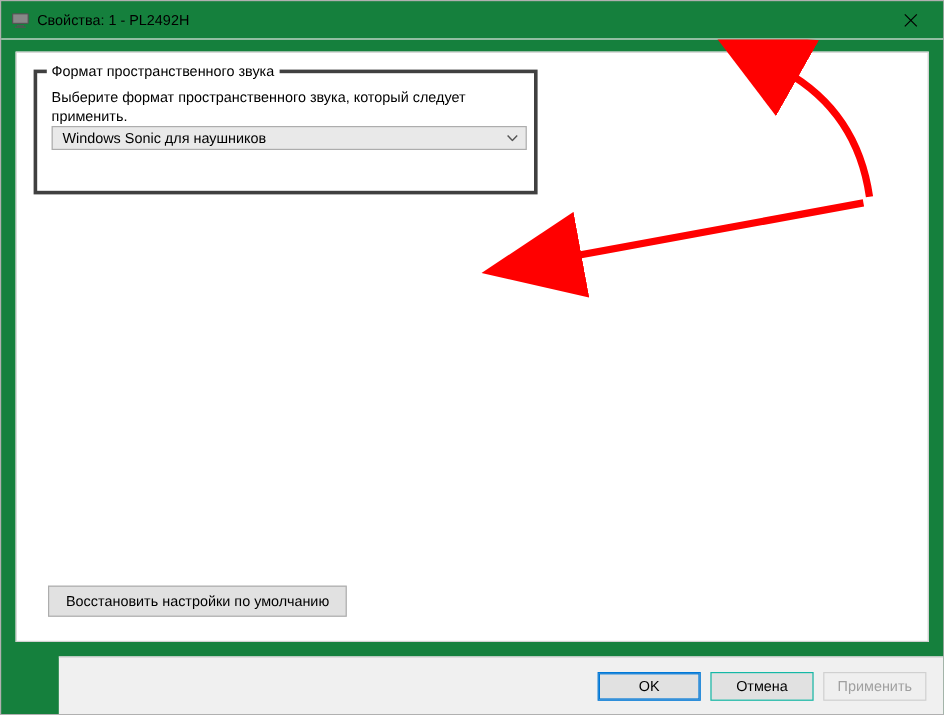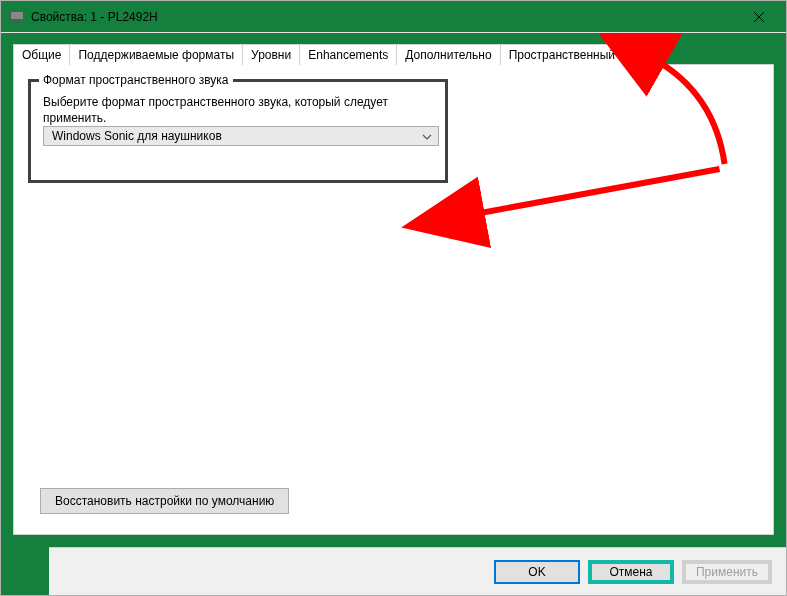--- a/index.html
+++ b/index.html
@@ -135,21 +135,21 @@
     display: flex;
     align-items: center;
     justify-content: flex-end;
     gap: 8px;
     padding: 0 14px;
     margin-left: 48px;
   }
   .btn {
     min-width: 86px;
     height: 24px;
-    border: 4px solid #14b8a6;
+    border: 1px solid #14b8a6;
     background: #e1e1e1;
     font-size: 12px;
     cursor: default;
     padding: 0 10px;
   }
   .btn.primary {
     border: 1px solid #0078d7;
     outline: 1px solid #0078d7;
     outline-offset: -2px;
   }
@@ -183,28 +183,20 @@
     <span class="title">Свойства: 1 - PL2492H</span>
     <div class="close">
       <svg width="12" height="12" viewBox="0 0 12 12">
         <line x1="1" y1="1" x2="11" y2="11" stroke="#000" stroke-width="1"></line>
         <line x1="11" y1="1" x2="1" y2="11" stroke="#000" stroke-width="1"></line>
       </svg>
     </div>
   </div>
 
   <div class="dialog-body">
-    <div class="tabs">
-      <div class="tab"><span>Общие</span></div>
-      <div class="tab"><span>Поддерживаемые форматы</span></div>
-      <div class="tab"><span>Уровни</span></div>
-      <div class="tab"><span>Enhancements</span></div>
-      <div class="tab"><span>Дополнительно</span></div>
-      <div class="tab active"><span>Пространственный звук</span></div>
-    </div>
 
     <div class="tab-content">
       <div class="groupbox">
         <div class="groupbox-title">Формат пространственного звука</div>
         <div class="hint">Выберите формат пространственного звука, который следует применить.</div>
         <div class="combo">
           <span>Windows Sonic для наушников</span>
           <span class="chev">
             <svg width="10" height="6" viewBox="0 0 10 6">
                 <polyline points="1,1 5,5 9,1" fill="none" stroke="#555" stroke-width="1.2"></polyline>

